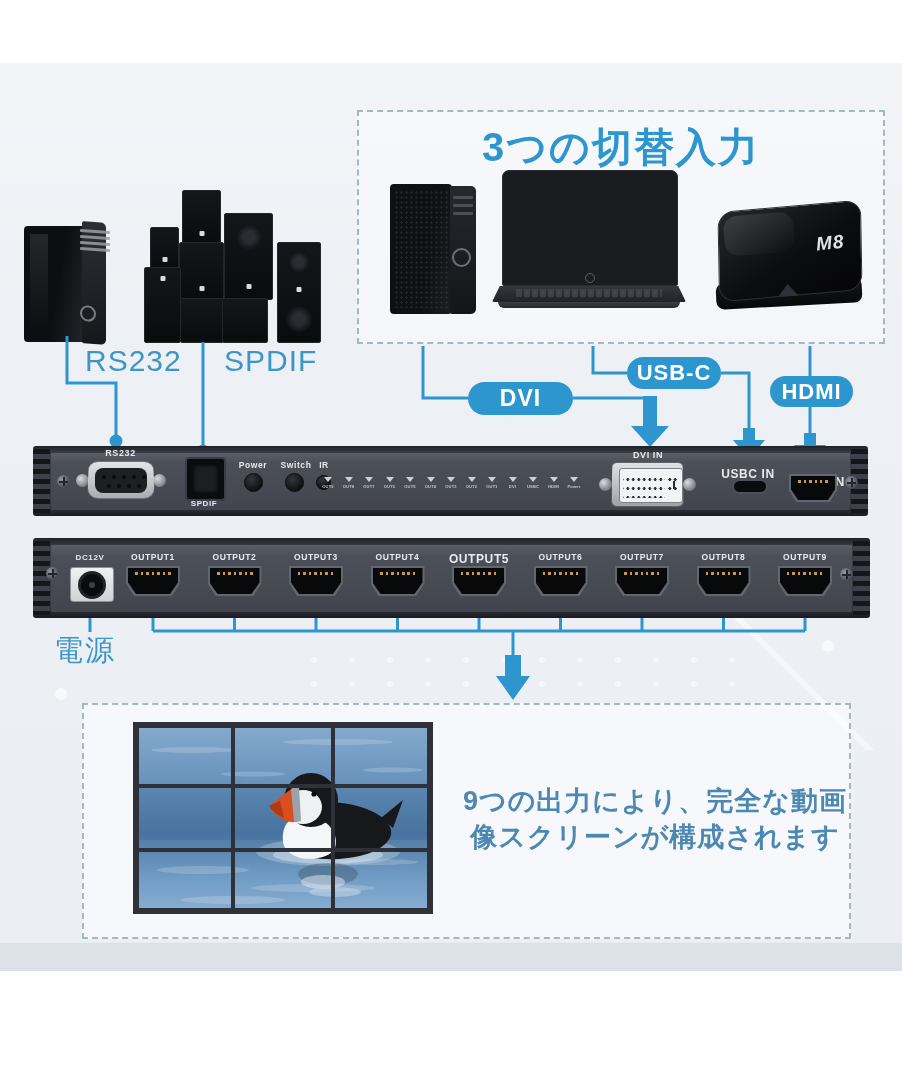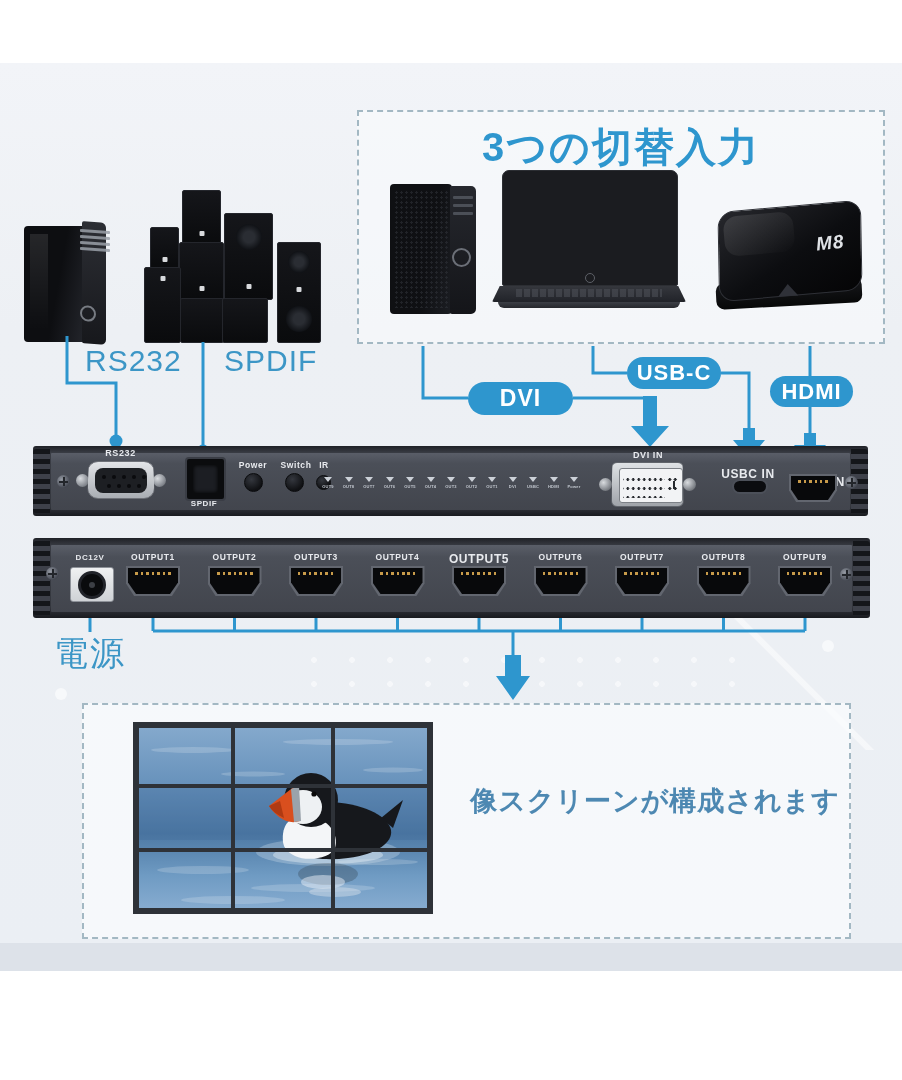--- a/index.html
+++ b/index.html
@@ -147,21 +147,21 @@
               border-right:10px solid transparent;border-bottom:12px solid #2f3138;transform:rotate(-3deg);}
   .m8box .label{position:absolute;right:18px;top:26px;color:#dfe2e6;font-size:19px;font-weight:bold;font-style:italic;
               transform:rotate(-6deg);letter-spacing:1px;}
 
   
   .wall{position:absolute;}
 
   
   .bottom-text{position:absolute;color:#4d88b2;font-weight:600;font-size:27px;line-height:36px;text-align:center;letter-spacing:1px;}
 
-  .power-label{position:absolute;color:#3c96c6;font-size:34px;font-weight:500;letter-spacing:2px;text-align:center;}
+  .power-label{position:absolute;color:#3c96c6;font-size:29px;font-weight:500;letter-spacing:2px;text-align:center;}
   svg.connector{position:absolute;left:0;top:0;pointer-events:none;}
 </style>
 </head>
 <body>
 
 <div class="canvas">
 
   <div class="bg-main"></div>
   <div class="bg-band2"></div>
   <div class="bg-dots"></div>
@@ -534,16 +534,17 @@
     <g stroke="#2e3238" stroke-width="4">
       <line x1="100" y1="0" x2="100" y2="192"></line>
         <line x1="200" y1="0" x2="200" y2="192"></line>
       <line x1="0" y1="64" x2="300" y2="64"></line>
         <line x1="0" y1="128" x2="300" y2="128"></line>
     </g>
     <rect x="3" y="3" width="294" height="186" fill="none" stroke="#2e3238" stroke-width="6"></rect>
   </svg>
 
   <div class="bottom-text" style="left:450px;top:783px;width:410px;">
+    <div>9つの出力により、完全な動画</div>
     <div>像スクリーンが構成されます</div>
   </div>
 
 </div>
 
 </body></html>

